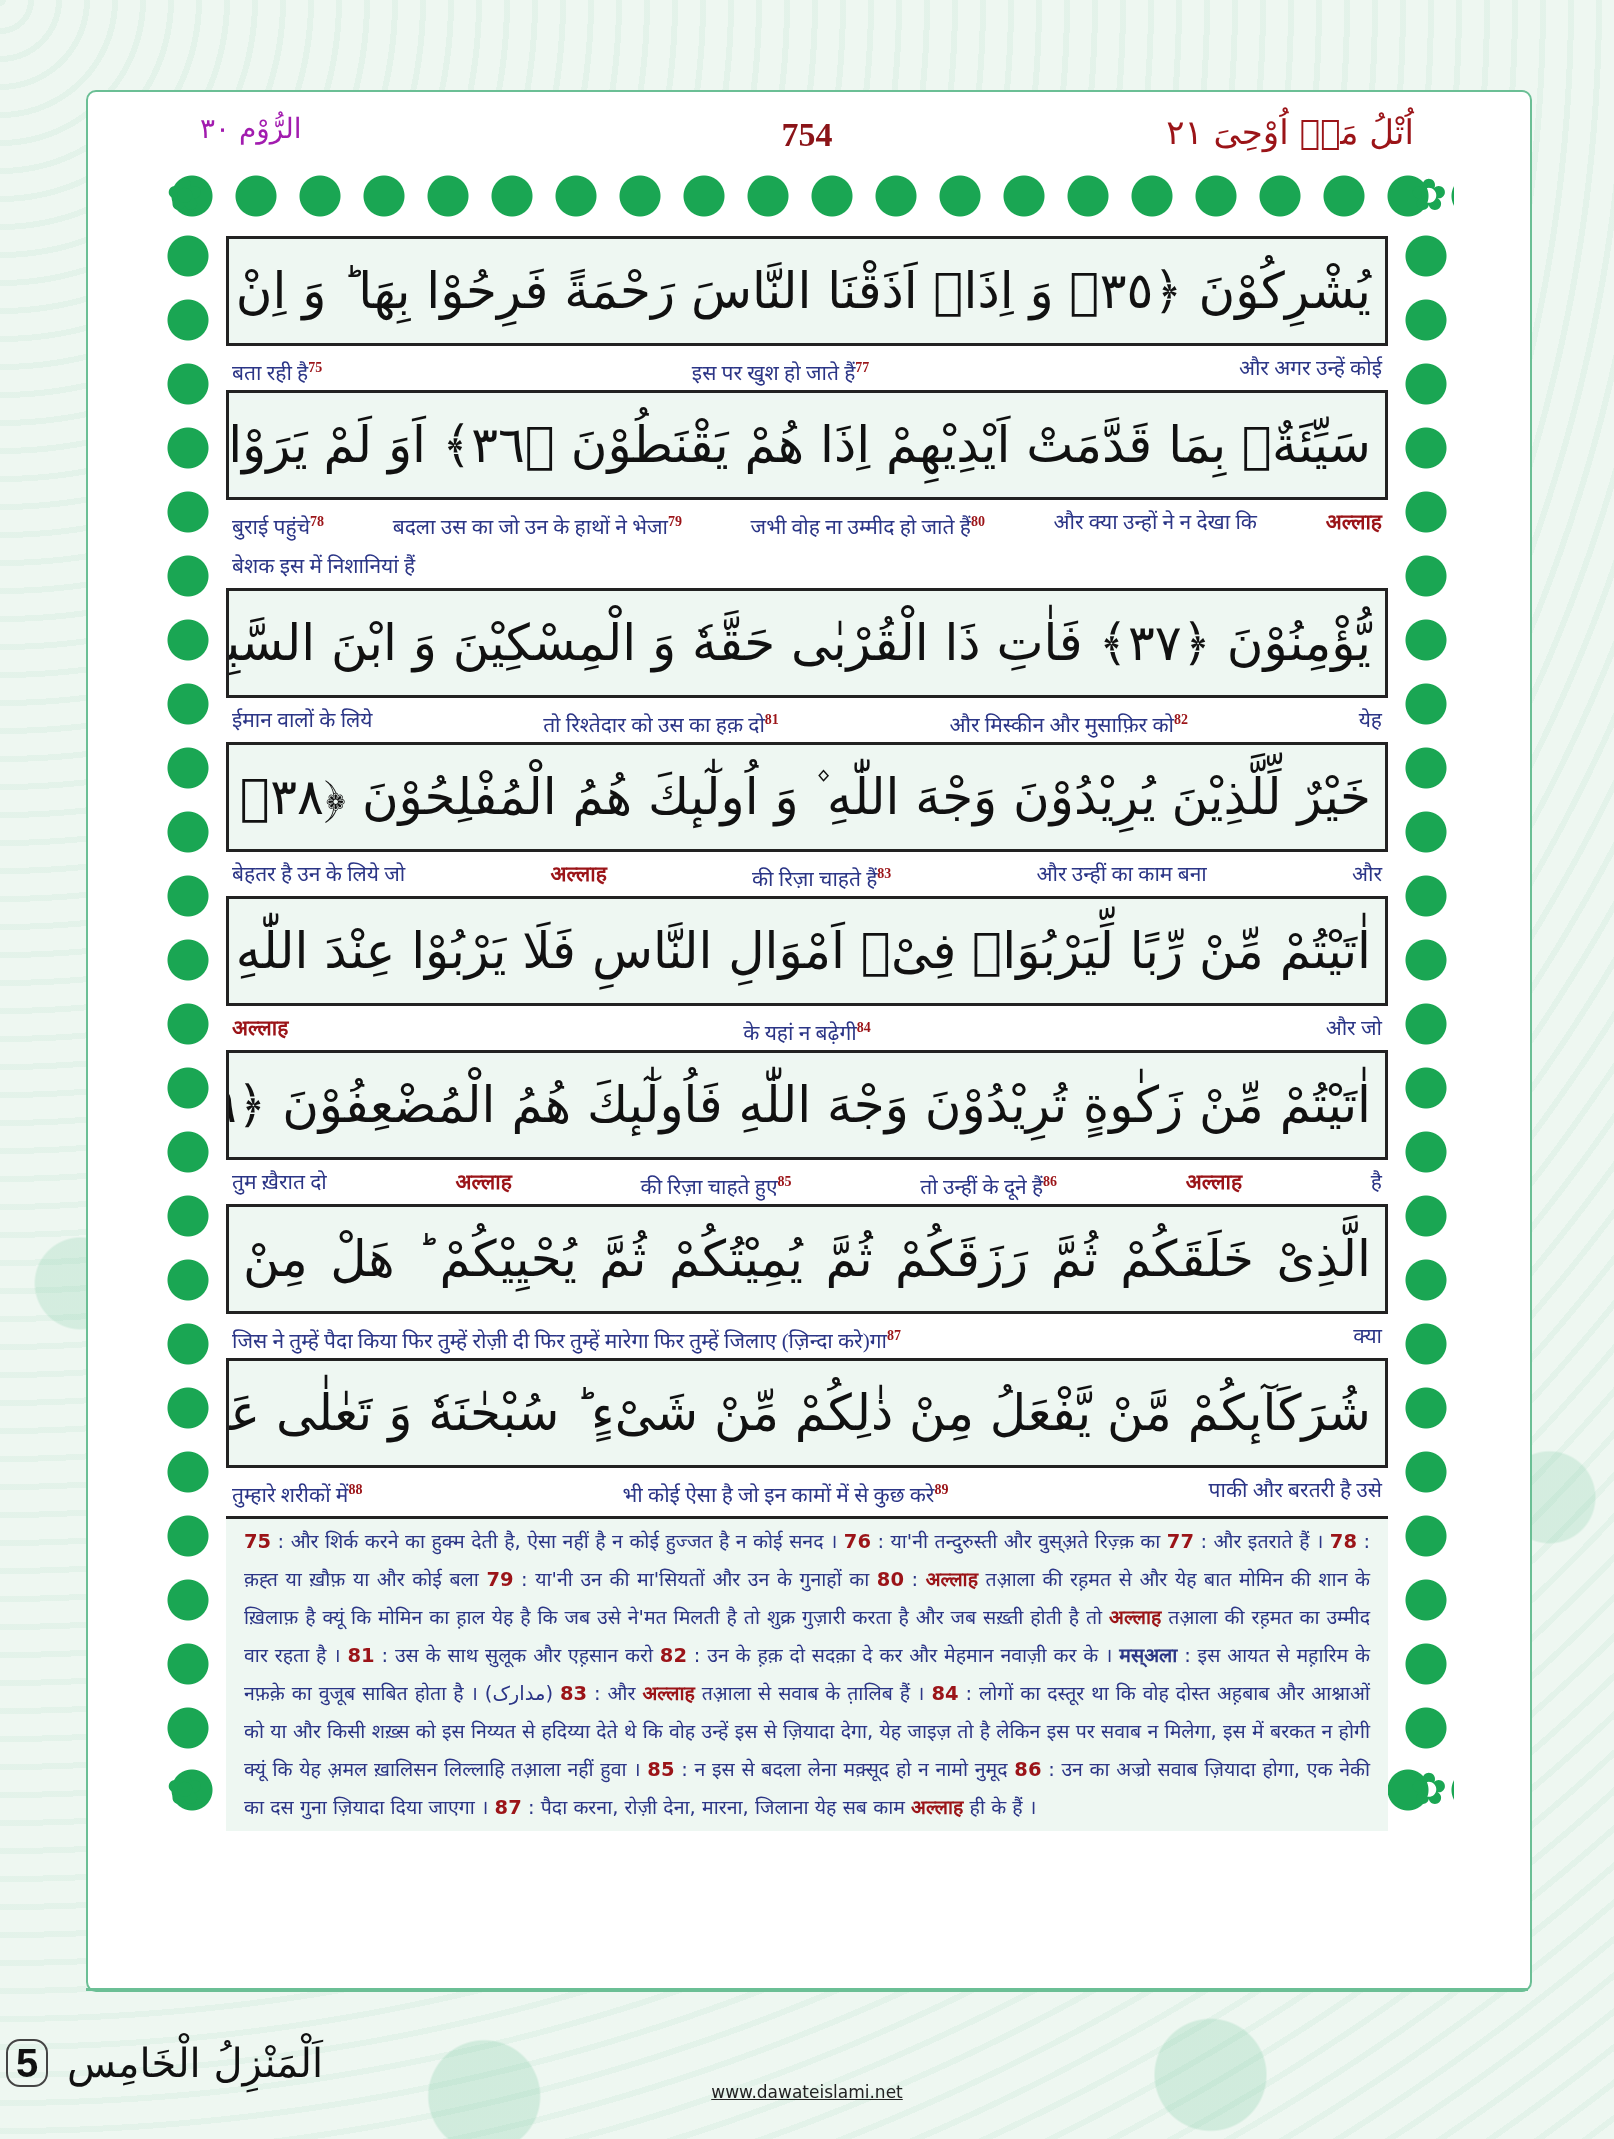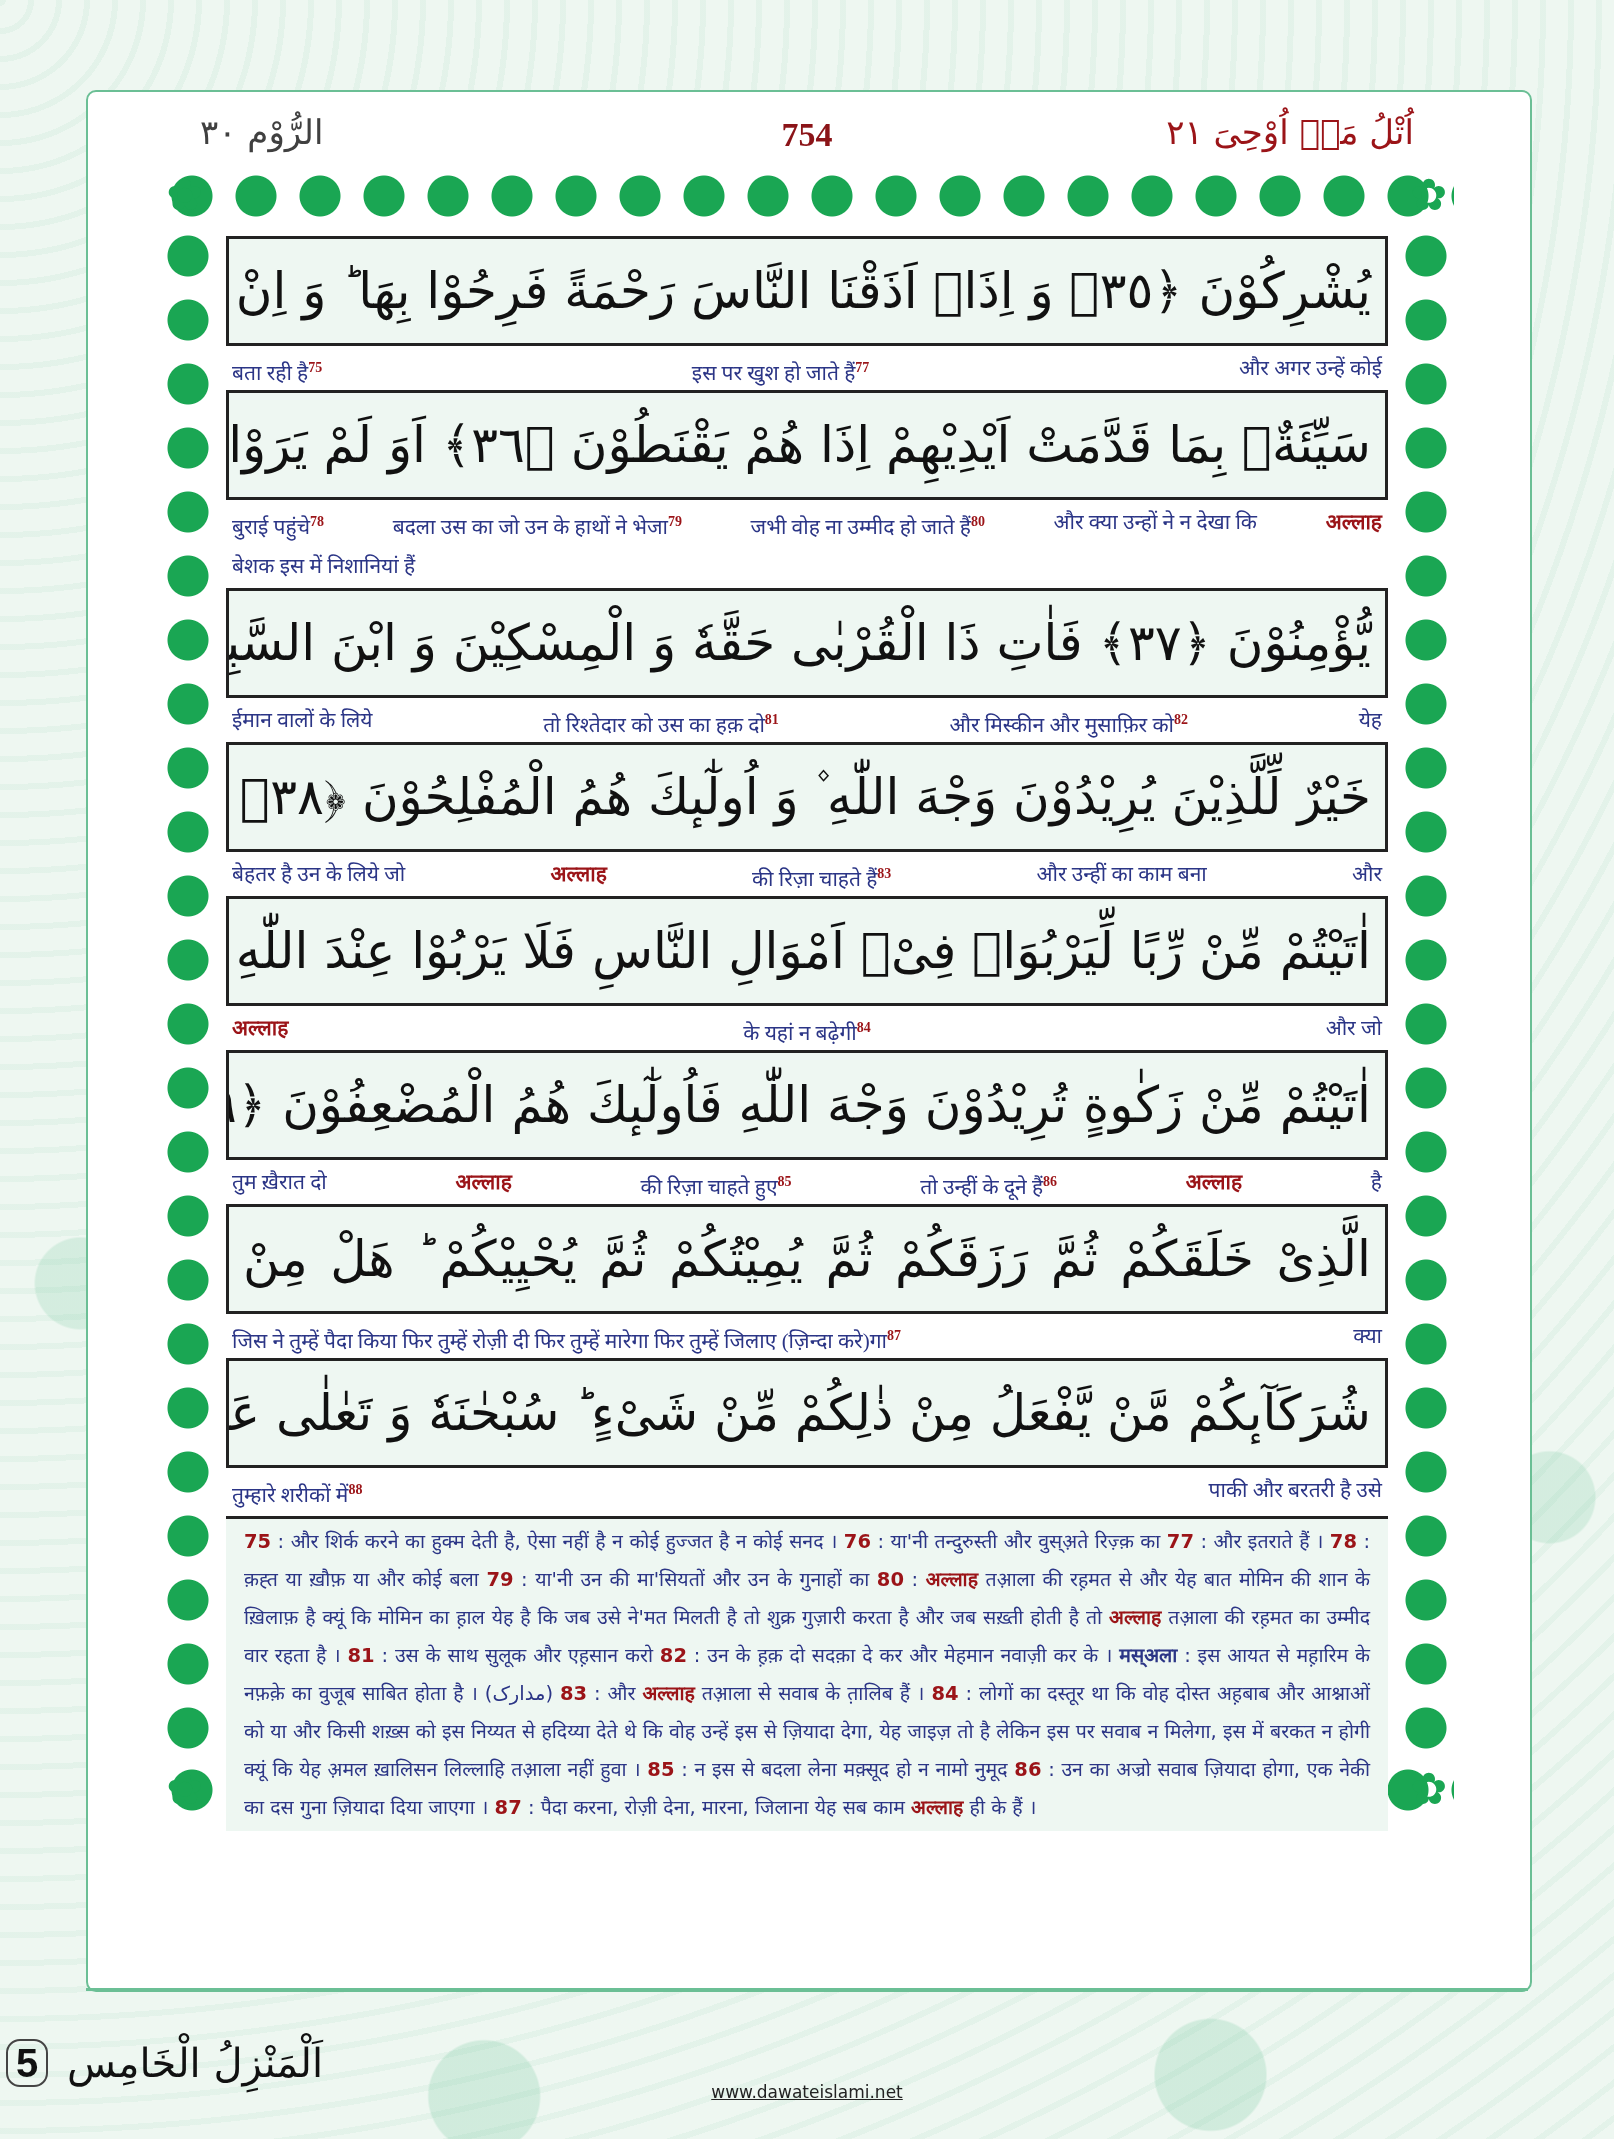--- a/index.html
+++ b/index.html
@@ -11,21 +11,21 @@
       radial-gradient(circle at 90% 12%, rgba(120,200,160,.22) 0 50px, transparent 52px),
       radial-gradient(circle at 5% 60%, rgba(120,200,160,.22) 0 45px, transparent 47px),
       radial-gradient(circle at 96% 70%, rgba(120,200,160,.22) 0 45px, transparent 47px),
       radial-gradient(circle at 30% 98%, rgba(120,200,160,.25) 0 55px, transparent 57px),
       radial-gradient(circle at 75% 97%, rgba(120,200,160,.25) 0 55px, transparent 57px),
       repeating-radial-gradient(circle at 0 0, rgba(150,210,180,.12) 0 6px, transparent 6px 28px);
   }
   .page{position:absolute;left:86px;top:90px;width:1442px;height:1898px;background:#fff;
     border:2px solid #6bbf95;border-radius:10px;}
   .header{position:absolute;left:120px;right:120px;top:112px;height:56px;}
-  .hdr-left{position:absolute;left:80px;top:0;font-family:"DejaVu Serif",serif;font-size:34px;color:#404040;direction:rtl;}
+  .hdr-left{position:absolute;left:80px;top:0;font-family:"DejaVu Serif",serif;font-size:28px;color:#a21caf;direction:rtl;}
   .hdr-center{position:absolute;left:0;right:0;text-align:center;top:4px;font-family:"Liberation Serif",serif;font-weight:bold;font-size:34px;color:#8b1418;}
   .hdr-right{position:absolute;right:80px;top:0;font-family:"DejaVu Serif",serif;font-size:34px;color:#9b1418;direction:rtl;}
   .frame{position:absolute;left:160px;top:176px;width:1294px;height:1830px;}
   .border-top,.border-bottom{position:absolute;left:0;right:0;height:48px;
     background:radial-gradient(ellipse 22px 22px at 50% 50%, #1aa653 0 20px, transparent 21px) 0 0/64px 48px repeat-x;}
   .border-top{top:-4px;}
   .border-bottom{top:1590px;}
   .border-left,.border-right{position:absolute;top:48px;width:48px;height:1540px;
     background:radial-gradient(ellipse 22px 22px at 50% 50%, #1aa653 0 20px, transparent 21px) 0 0/48px 64px repeat-y;}
   .border-left{left:4px;}
@@ -137,20 +137,21 @@
         <div class="arabic-box">الَّذِیْ خَلَقَكُمْ ثُمَّ رَزَقَكُمْ ثُمَّ یُمِیْتُكُمْ ثُمَّ یُحْیِیْكُمْ ؕ هَلْ مِنْ</div>
         <div class="trans">
           <span class="seg"><span>जिस ने तुम्हें पैदा किया फिर तुम्हें रोज़ी दी फिर तुम्हें मारेगा फिर तुम्हें जिलाए (ज़िन्दा करे)गा</span><sup class="fn">87</sup></span>
           <span class="seg"><span>क्या</span></span>
         </div>
       </div>
       <div class="verse-block">
         <div class="arabic-box">شُرَكَآىٕكُمْ مَّنْ یَّفْعَلُ مِنْ ذٰلِكُمْ مِّنْ شَیْءٍ ؕ سُبْحٰنَهٗ وَ تَعٰلٰى عَمَّا</div>
         <div class="trans">
           <span class="seg"><span>तुम्हारे शरीकों में</span><sup class="fn">88</sup></span>
+          <span class="seg"><span>भी कोई ऐसा है जो इन कामों में से कुछ करे</span><sup class="fn">89</sup></span>
           <span class="seg"><span>पाकी और बरतरी है उसे</span></span>
         </div>
       </div>
       <div class="footnotes"><span><span class="fn-num">75</span> : <span>और शिर्क करने का हुक्म देती है, ऐसा नहीं है न कोई हुज्जत है न कोई सनद ।</span> </span><span><span class="fn-num">76</span> : <span>या'नी तन्दुरुस्ती और वुस्अ़ते रिज़्क़ का</span> </span><span><span class="fn-num">77</span> : <span>और इतराते हैं ।</span> </span><span><span class="fn-num">78</span> : <span>क़ह्त या ख़ौफ़ या और कोई बला</span> </span><span><span class="fn-num">79</span> : <span>या'नी उन की मा'सियतों और उन के गुनाहों का</span> </span><span><span class="fn-num">80</span> : <span class="allah">अल्लाह</span> <span>तआ़ला की रह़मत से और येह बात मोमिन की शान के ख़िलाफ़ है क्यूं कि मोमिन का ह़ाल येह है कि जब उसे ने'मत मिलती है तो शुक्र गुज़ारी करता है और जब सख़्ती होती है तो</span> <span class="allah">अल्लाह</span> <span>तआ़ला की रह़मत का उम्मीद वार रहता है ।</span> </span><span><span class="fn-num">81</span> : <span>उस के साथ सुलूक और एह़सान करो</span> </span><span><span class="fn-num">82</span> : <span>उन के ह़क़ दो सदक़ा दे कर और मेहमान नवाज़ी कर के ।</span> </span><span><span class="fn-num" style="color: rgb(43, 53, 134);">मस्अला</span> : <span>इस आयत से मह़ारिम के नफ़क़े का वुजूब साबित होता है । (مدارک)</span> </span><span><span class="fn-num">83</span> : <span>और</span> <span class="allah">अल्लाह</span> <span>तआ़ला से सवाब के त़ालिब हैं ।</span> </span><span><span class="fn-num">84</span> : <span>लोगों का दस्तूर था कि वोह दोस्त अह़बाब और आश्नाओं को या और किसी शख़्स को इस निय्यत से हदिय्या देते थे कि वोह उन्हें इस से ज़ियादा देगा, येह जाइज़ तो है लेकिन इस पर सवाब न मिलेगा, इस में बरकत न होगी क्यूं कि येह अ़मल ख़ालिसन लिल्लाहि तआ़ला नहीं हुवा ।</span> </span><span><span class="fn-num">85</span> : <span>न इस से बदला लेना मक़्सूद हो न नामो नुमूद</span> </span><span><span class="fn-num">86</span> : <span>उन का अज्रो सवाब ज़ियादा होगा, एक नेकी का दस गुना ज़ियादा दिया जाएगा ।</span> </span><span><span class="fn-num">87</span> : <span>पैदा करना, रोज़ी देना, मारना, जिलाना येह सब काम</span> <span class="allah">अल्लाह</span> <span>ही के हैं ।</span> </span></div>
     </div>
 </div>
 
 <div class="footer-rule"></div>
 <div class="footer-manzil">
   <span>اَلْمَنْزِلُ الْخَامِس</span>

